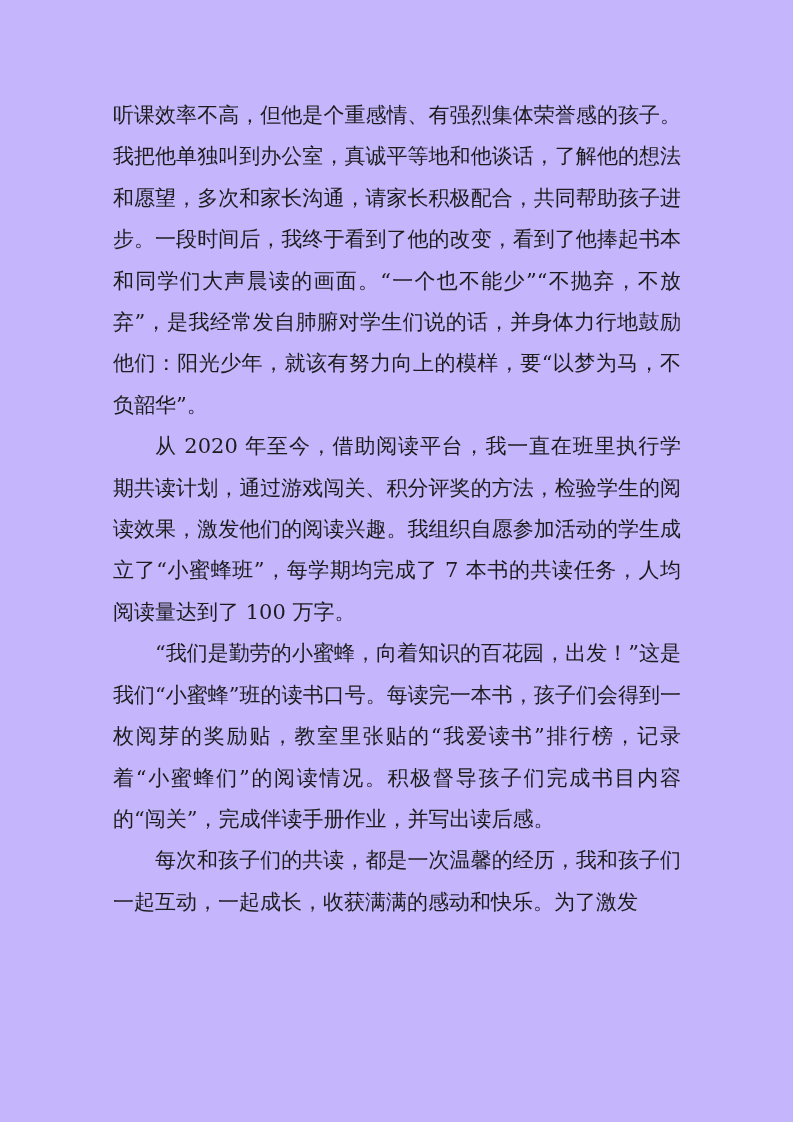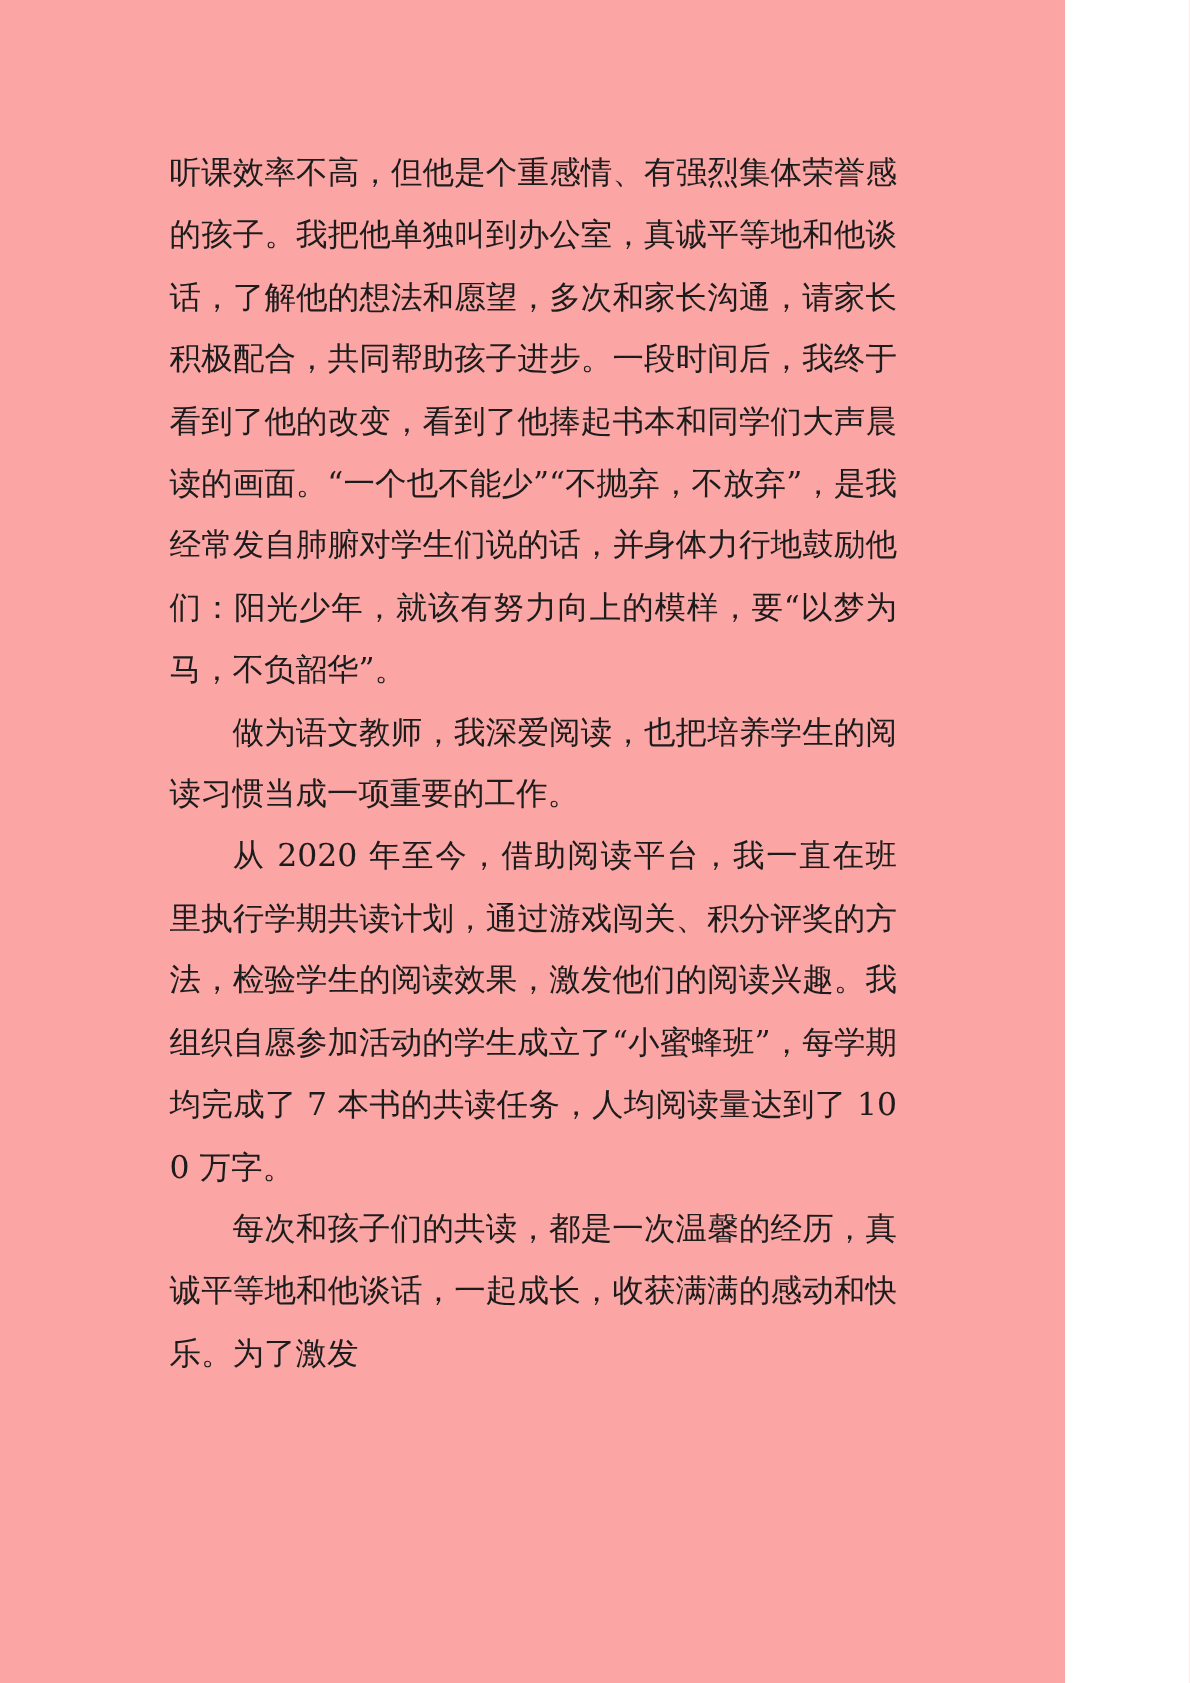--- a/index.html
+++ b/index.html
@@ -7,23 +7,23 @@
     padding: 0;
     background: #ffffff;
   }
   body {
     width: 793px;
     height: 1122px;
     overflow: hidden;
   }
   .page {
     box-sizing: border-box;
-    width: 710px;
+    width: 793px;
     height: 1122px;
-    background: #fca5a5;
+    background: #c4b5fd;
     padding: 95px 112px 0 113px;
     overflow: hidden;
   }
   .para {
     margin: 0;
     padding: 0;
     font-family: "DejaVu Serif", "Liberation Serif", serif;
     font-size: 21px;
     line-height: 41.4px;
     color: #1c1c1c;
@@ -33,16 +33,16 @@
   }
   .para.indent {
     text-indent: 42px;
   }
 </style>
 </head>
 <body>
 
 <div class="page">
   <p class="para">听课效率不高，但他是个重感情、有强烈集体荣誉感的孩子。我把他单独叫到办公室，真诚平等地和他谈话，了解他的想法和愿望，多次和家长沟通，请家长积极配合，共同帮助孩子进步。一段时间后，我终于看到了他的改变，看到了他捧起书本和同学们大声晨读的画面。“一个也不能少”“不抛弃，不放弃”，是我经常发自肺腑对学生们说的话，并身体力行地鼓励他们：阳光少年，就该有努力向上的模样，要“以梦为马，不负韶华”。</p>
-  <p class="para indent">做为语文教师，我深爱阅读，也把培养学生的阅读习惯当成一项重要的工作。</p>
   <p class="para indent">从 2020 年至今，借助阅读平台，我一直在班里执行学期共读计划，通过游戏闯关、积分评奖的方法，检验学生的阅读效果，激发他们的阅读兴趣。我组织自愿参加活动的学生成立了“小蜜蜂班”，每学期均完成了 7 本书的共读任务，人均阅读量达到了 100 万字。</p>
-  <p class="para indent">每次和孩子们的共读，都是一次温馨的经历，真诚平等地和他谈话，一起成长，收获满满的感动和快乐。为了激发</p>
+  <p class="para indent">“我们是勤劳的小蜜蜂，向着知识的百花园，出发！”这是我们“小蜜蜂”班的读书口号。每读完一本书，孩子们会得到一枚阅芽的奖励贴，教室里张贴的“我爱读书”排行榜，记录着“小蜜蜂们”的阅读情况。积极督导孩子们完成书目内容的“闯关”，完成伴读手册作业，并写出读后感。</p>
+  <p class="para indent">每次和孩子们的共读，都是一次温馨的经历，我和孩子们一起互动，一起成长，收获满满的感动和快乐。为了激发</p>
 </div>
 
 </body></html>

